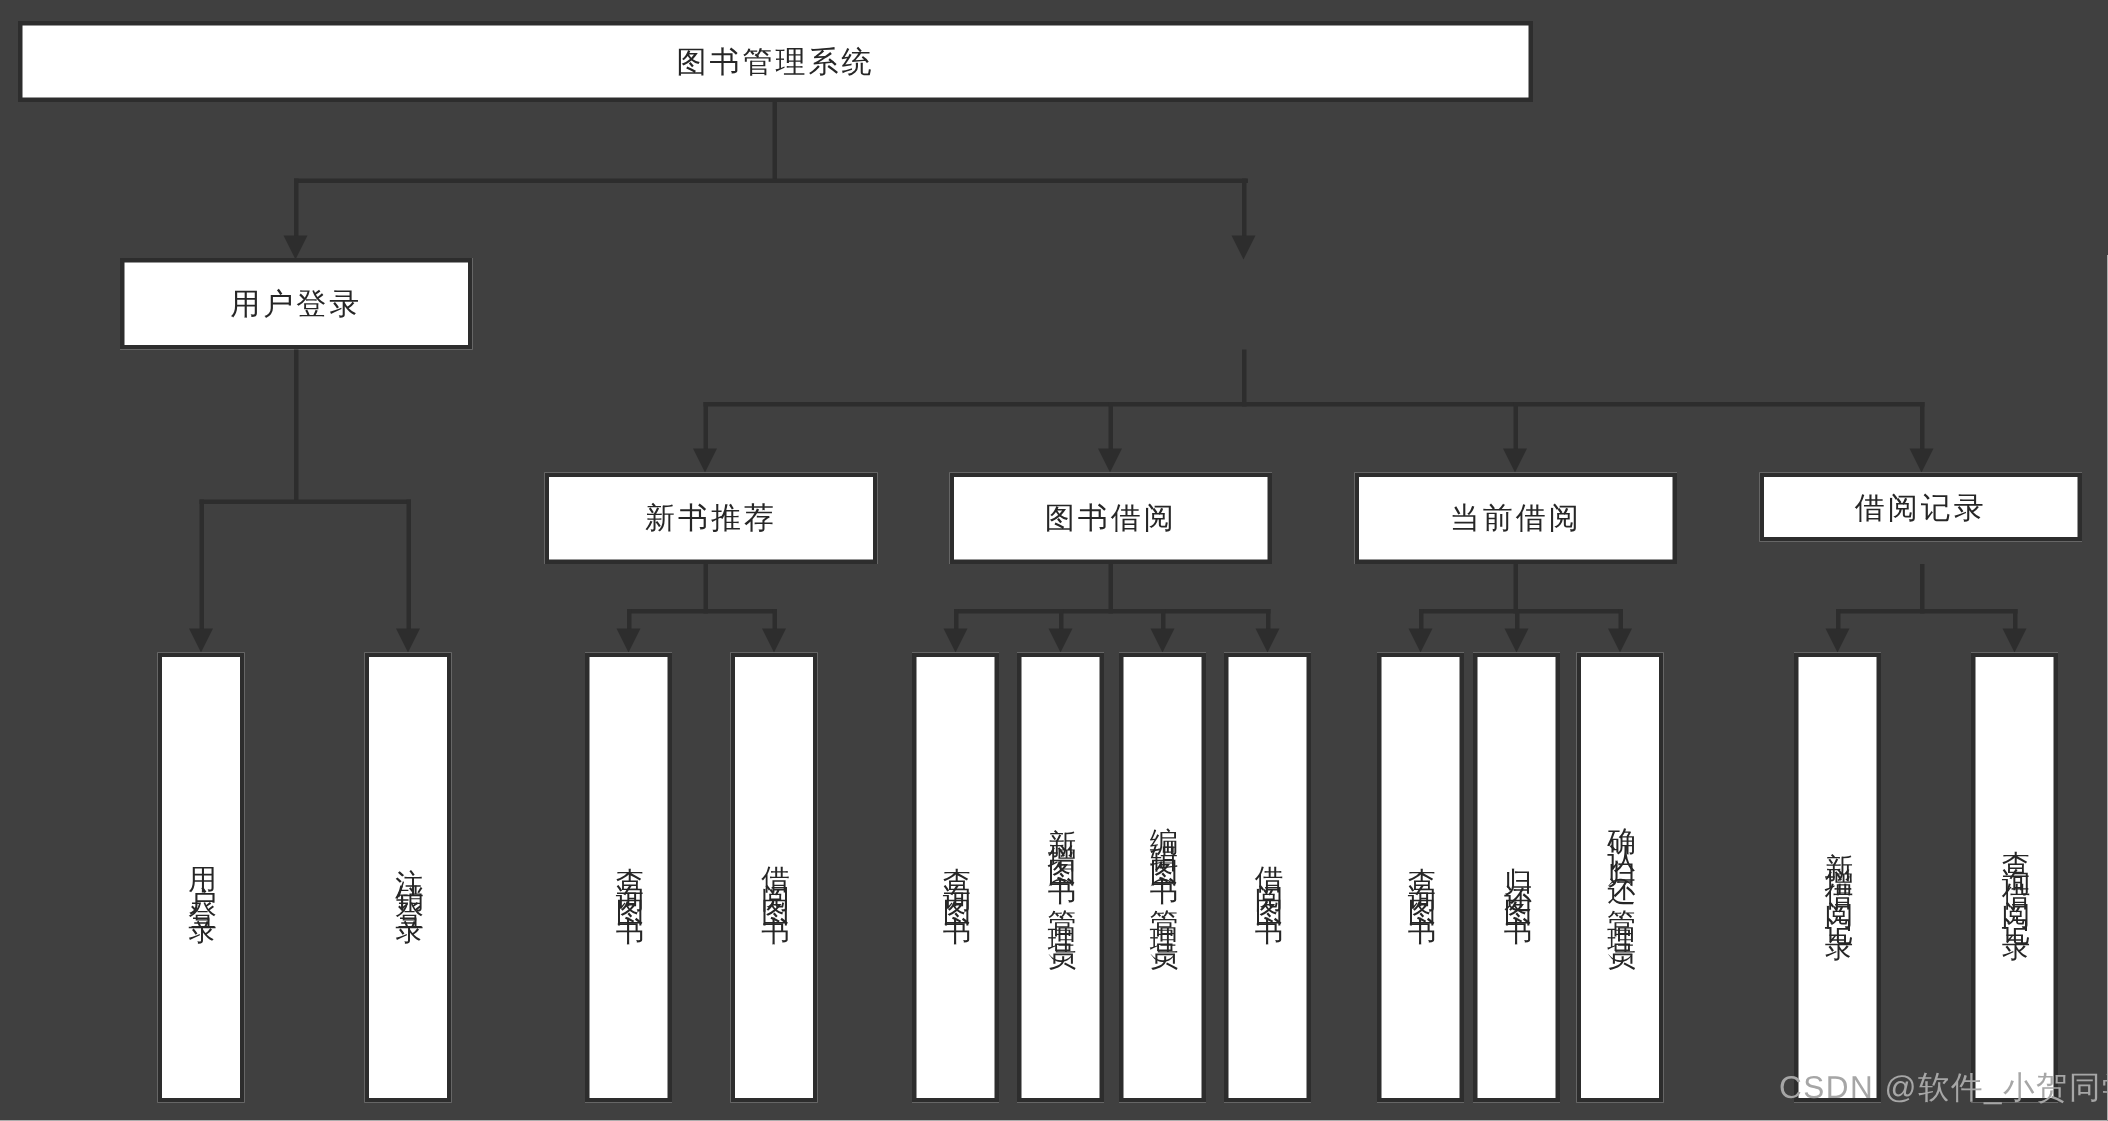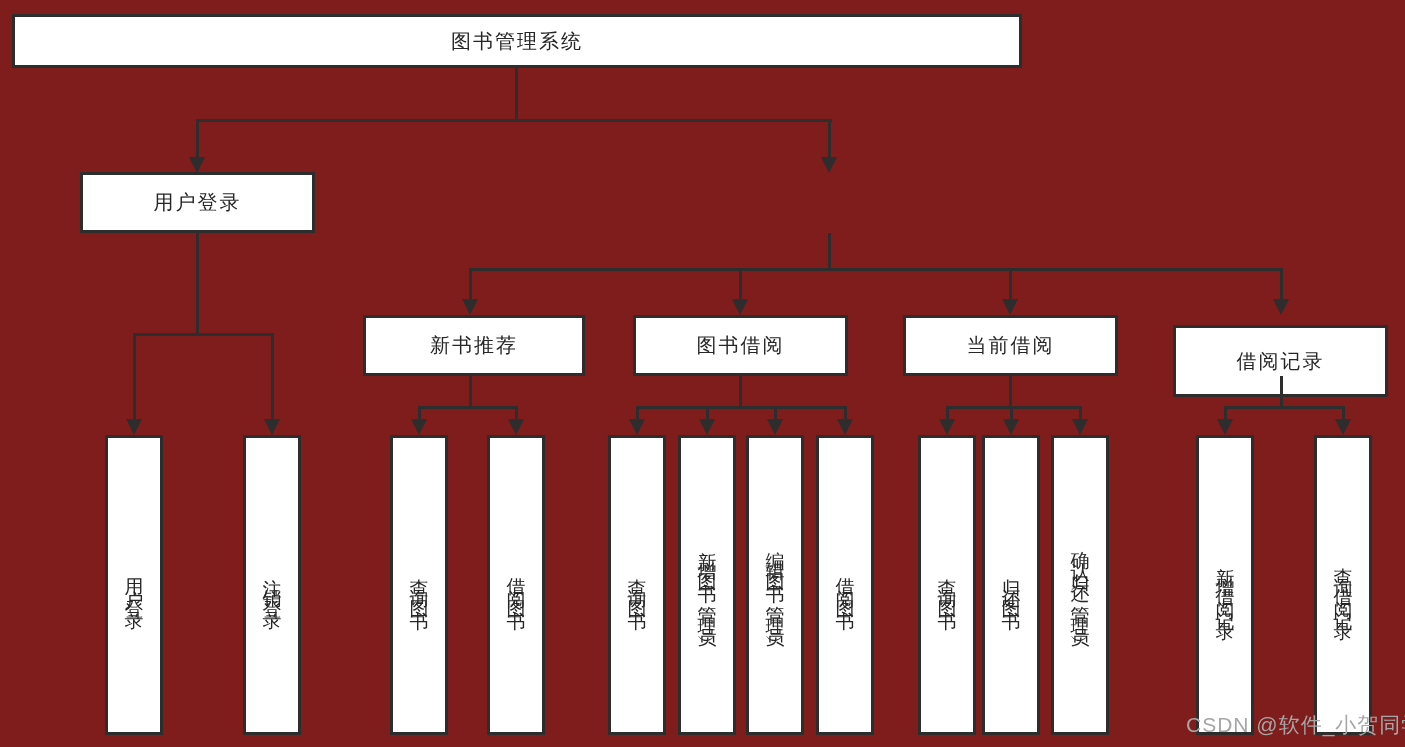--- a/index.html
+++ b/index.html
@@ -1,19 +1,19 @@
 <!DOCTYPE html>
 <html><head>
 <meta charset="utf-8">
 <style>
   html,body { margin:0; padding:0; background:#ffffff; }
   .canvas {
     position:relative;
     width:1405px; height:747px;
-    background:#7f1d1d;
+    background:#404040;
     font-family:"Liberation Sans","DejaVu Sans",sans-serif;
     color:#262626;
     overflow:hidden;
   }
   
   .box {
     position:absolute;
     box-sizing:border-box;
     border:3px solid #2d2d2d;
     background:#ffffff;
@@ -89,21 +89,21 @@
 
   <div class="box" style="left:363px;top:315px;width:222px;height:61px">
     <span>新书推荐</span>
   </div>
   <div class="box" style="left:903px;top:315px;width:215px;height:61px">
     <span>当前借阅</span>
   </div>
   <div class="box" style="left:633px;top:315px;width:215px;height:61px">
     <span>图书借阅</span>
   </div>
-  <div class="box" style="left:1173px;top:325px;width:215px;height:72px">
+  <div class="box" style="left:1173px;top:315px;width:215px;height:46px">
     <span>借阅记录</span>
   </div>
 
   <div class="vline" style="left:469px;top:376px;height:33px"></div>
   <div class="hline" style="left:418px;top:406px;width:100px"></div>
   <div class="vline" style="left:418px;top:406px;height:15px"></div>
   <div class="arr" style="left:411px;top:419px"></div>
   <div class="vline" style="left:515px;top:406px;height:15px"></div>
   <div class="arr" style="left:508px;top:419px"></div>
 

